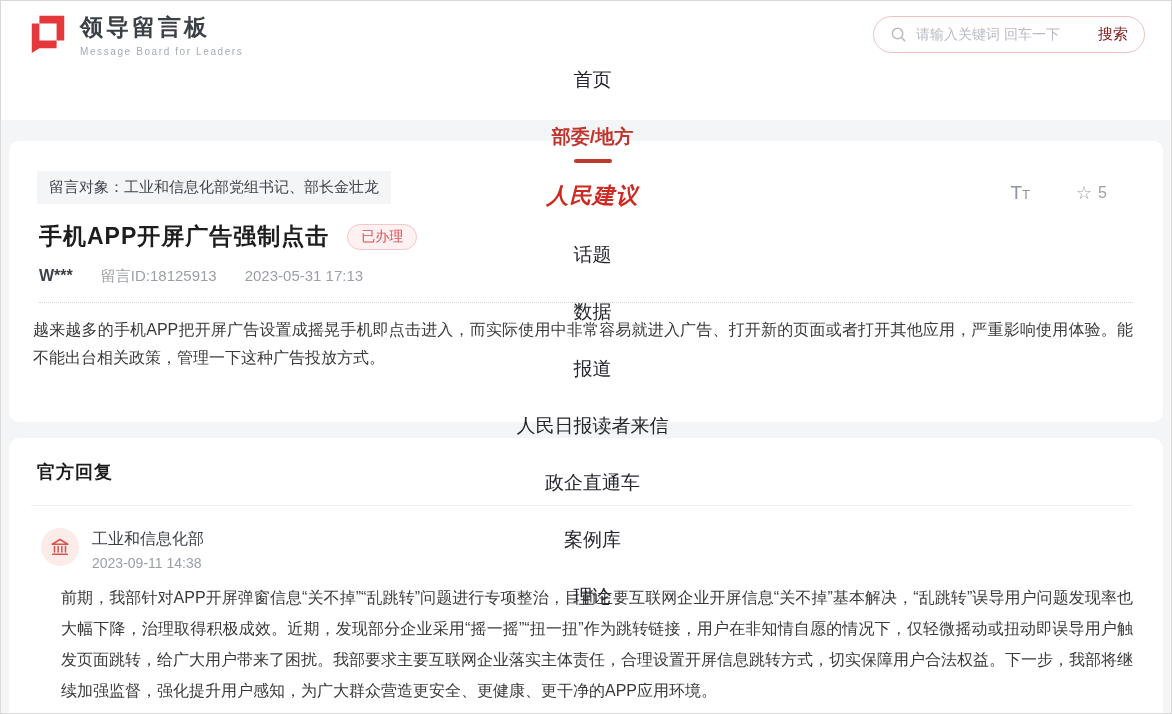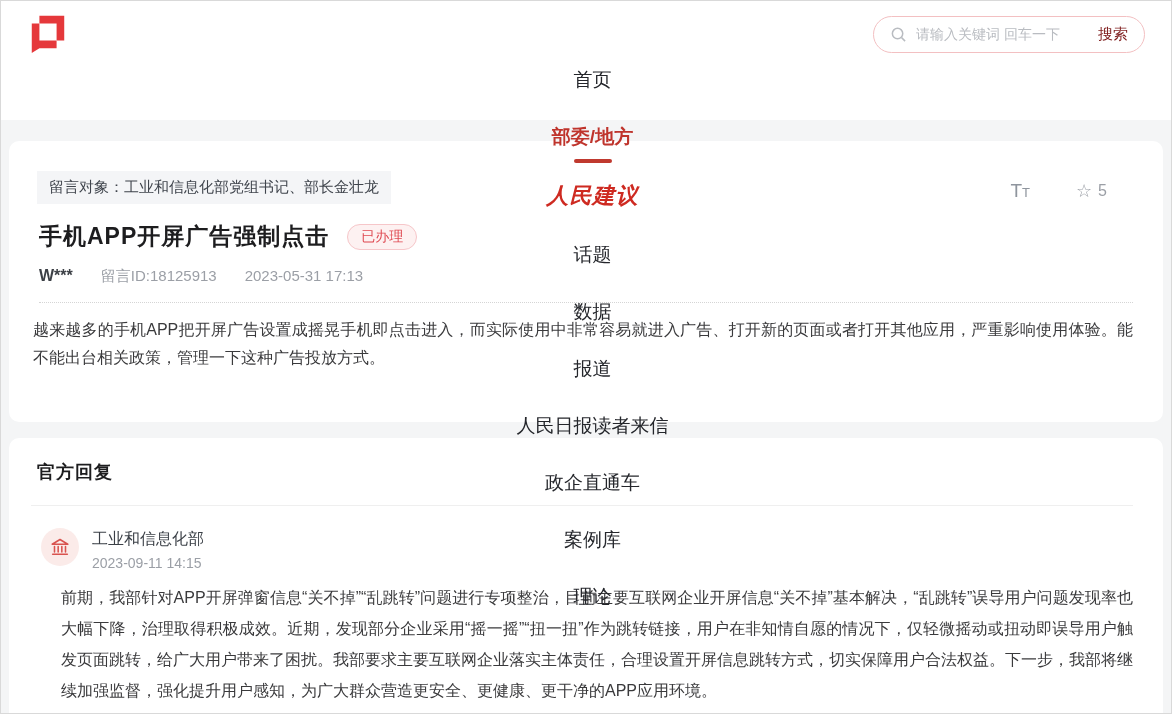--- a/index.html
+++ b/index.html
@@ -52,21 +52,21 @@
   }
   .nav-item.brand {
     color:#ce2a21; font-weight:bold; font-style:italic;
     font-family:"DejaVu Serif","Liberation Serif",serif;
     font-size:22px; letter-spacing:1px;
   }
   
   .content { padding:21px 8px 0 8px; }
   .card { background:#fff; border-radius:10px; }
   .card1 { height:281px; padding:30px 30px 0 22px; overflow:hidden; }
-  .card1-top { display:flex; justify-content:space-between; align-items:center; }
+  .card1-top { display:flex; justify-content:space-between; align-items:flex-end; }
   .tag {
     display:inline-block; background:#f4f5f7; color:#3f444c;
     font-size:15px; padding:7px 12px; margin-left:6px; white-space:nowrap;
   }
   .tools { display:flex; align-items:center; gap:46px; color:#8f959e; margin:6px 26px 0 0; }
   .font-ctl { cursor:pointer; color:#8f959e; }
   .font-ctl .t1 { font-size:19px; }
   .font-ctl .t2 { font-size:13px; }
   .star-ctl { cursor:pointer; display:flex; align-items:center; gap:6px; color:#9b9fa6; font-size:16px; }
   .star-glyph { font-size:18px; }
@@ -106,20 +106,24 @@
 
 <div class="page">
 
   <div class="header">
     <div class="logo">
       <span>
         <svg width="42" height="42" viewBox="0 0 44 44">
           <path d="M13 5 H39 V31 H31 V13 H13 Z" fill="#e5383b"></path>
           <path d="M5 13 H13 V31 H31 V39 H13 L5 44 Z" fill="#e5383b"></path>
         </svg>
+      </span>
+      <span class="logo-text">
+        <div class="cn">领导留言板</div>
+        <div class="en">Message Board for Leaders</div>
       </span>
     </div>
     <div class="search">
       <span style="display:flex;">
         <svg width="17" height="17" viewBox="0 0 18 18" fill="none" stroke="#b9bcc1" stroke-width="1.6">
           <circle cx="8" cy="8" r="5.5"></circle>
             <path d="M12.3 12.3 L16 16"></path>
         </svg>
       </span>
       <input type="text" placeholder="请输入关键词 回车一下" style="">
@@ -181,21 +185,21 @@
           <span style="display:flex;">
             <svg width="22" height="22" viewBox="0 0 24 24" fill="none" stroke="#d9534f" stroke-width="1.7" stroke-linecap="round" stroke-linejoin="round">
               <path d="M3.5 9 L12 3.8 L20.5 9 Z"></path>
               <path d="M6 11.5 V17.5 M10 11.5 V17.5 M14 11.5 V17.5 M18 11.5 V17.5"></path>
               <path d="M4 20 H20"></path>
             </svg>
           </span>
         </div>
         <div>
           <div class="agency">工业和信息化部</div>
-          <div class="reply-date">2023-09-11 14:15</div>
+          <div class="reply-date">2023-09-11 14:38</div>
         </div>
       </div>
 
       <p class="reply-body">前期，我部针对APP开屏弹窗信息“关不掉”“乱跳转”问题进行专项整治，目前主要互联网企业开屏信息“关不掉”基本解决，“乱跳转”误导用户问题发现率也大幅下降，治理取得积极成效。近期，发现部分企业采用“摇一摇”“扭一扭”作为跳转链接，用户在非知情自愿的情况下，仅轻微摇动或扭动即误导用户触发页面跳转，给广大用户带来了困扰。我部要求主要互联网企业落实主体责任，合理设置开屏信息跳转方式，切实保障用户合法权益。下一步，我部将继续加强监督，强化提升用户感知，为广大群众营造更安全、更健康、更干净的APP应用环境。</p>
     </div>
 
   </div>
 </div>
 
 </body></html>

